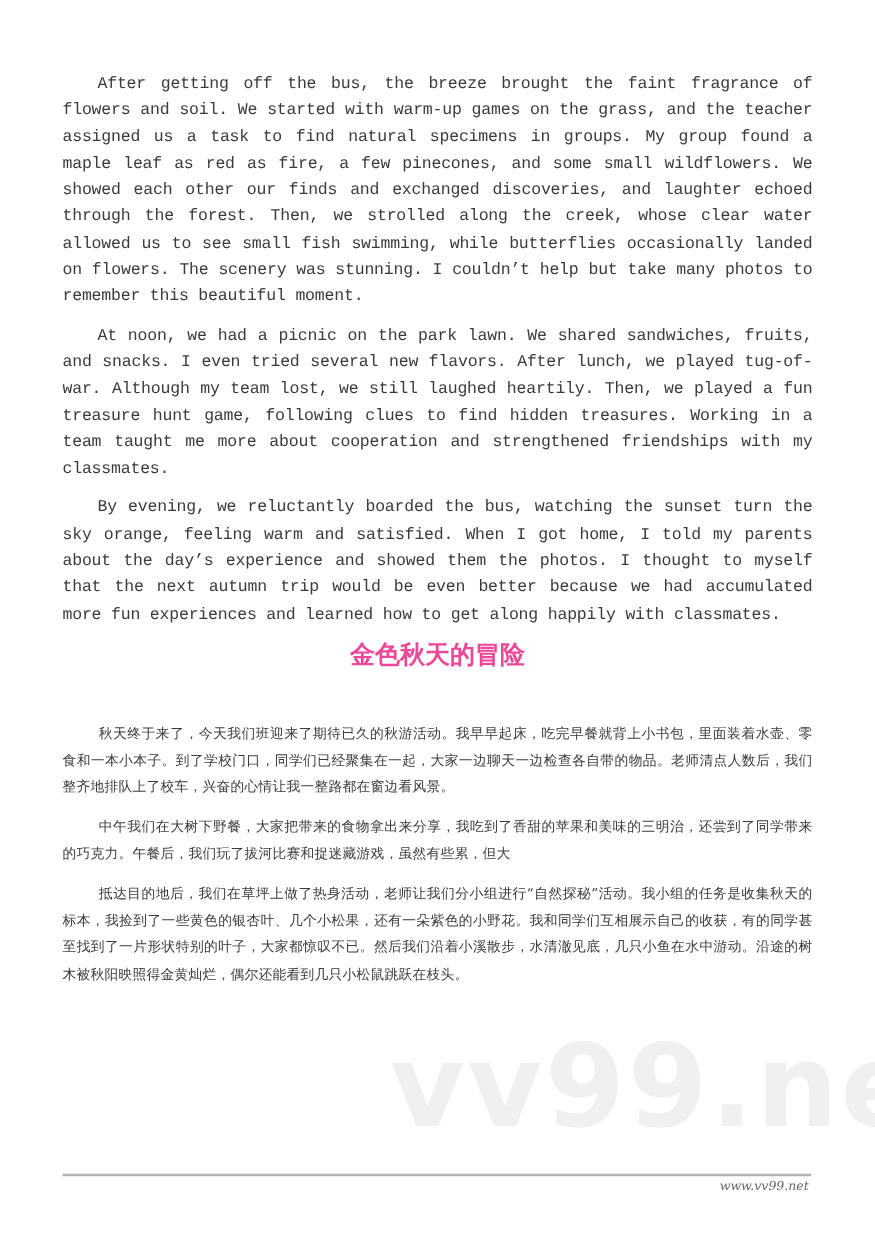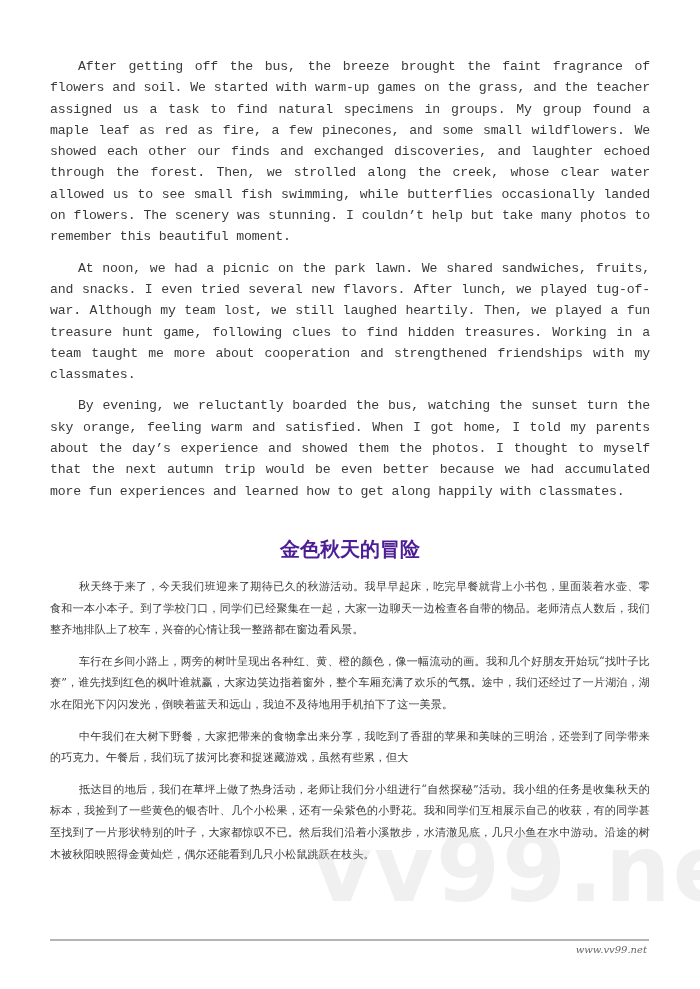--- a/index.html
+++ b/index.html
@@ -34,28 +34,28 @@
       line-height: 21.3px;
       text-indent: 28px;
       text-align: justify;
       text-align-last: left;
       color: #3a3a3a;
       letter-spacing: -0.15px;
     }
     .title {
       position: absolute;
       left: 0;
-      top: 534px;
+      top: 508px;
       width: 700px;
       text-align: center;
       font-family: "DejaVu Sans", "Liberation Sans", sans-serif;
       font-weight: bold;
       font-size: 20px;
       line-height: 30px;
-      color: #4c1d95;
+      color: #ec4899;
       margin: 0;
     }
     .zh-section {
       position: absolute;
       left: 50px;
       top: 576px;
       width: 600px;
     }
     .zh-para {
       margin: 0 0 10px 0;
@@ -109,21 +109,20 @@
   <div class="en-section">
     <p class="en-para">After getting off the bus, the breeze brought the faint fragrance of flowers and soil. We started with warm-up games on the grass, and the teacher assigned us a task to find natural specimens in groups. My group found a maple leaf as red as fire, a few pinecones, and some small wildflowers. We showed each other our finds and exchanged discoveries, and laughter echoed through the forest. Then, we strolled along the creek, whose clear water allowed us to see small fish swimming, while butterflies occasionally landed on flowers. The scenery was stunning. I couldn’t help but take many photos to remember this beautiful moment.</p>
     <p class="en-para">At noon, we had a picnic on the park lawn. We shared sandwiches, fruits, and snacks. I even tried several new flavors. After lunch, we played tug-of-war. Although my team lost, we still laughed heartily. Then, we played a fun treasure hunt game, following clues to find hidden treasures. Working in a team taught me more about cooperation and strengthened friendships with my classmates.</p>
     <p class="en-para">By evening, we reluctantly boarded the bus, watching the sunset turn the sky orange, feeling warm and satisfied. When I got home, I told my parents about the day’s experience and showed them the photos. I thought to myself that the next autumn trip would be even better because we had accumulated more fun experiences and learned how to get along happily with classmates.</p>
   </div>
 
   <h1 class="title">金色秋天的冒险</h1>
 
   <div class="zh-section">
     <p class="zh-para">秋天终于来了，今天我们班迎来了期待已久的秋游活动。我早早起床，吃完早餐就背上小书包，里面装着水壶、零食和一本小本子。到了学校门口，同学们已经聚集在一起，大家一边聊天一边检查各自带的物品。老师清点人数后，我们整齐地排队上了校车，兴奋的心情让我一整路都在窗边看风景。</p>
-    <p class="zh-para">车行在乡间小路上，两旁的树叶呈现出各种红、黄、橙的颜色，像一幅流动的画。我和几个好朋友开始玩“找叶子比赛”，谁先找到红色的枫叶谁就赢，大家边笑边指着窗外，整个车厢充满了欢乐的气氛。途中，我们还经过了一片湖泊，湖水在阳光下闪闪发光，倒映着蓝天和远山，我迫不及待地用手机拍下了这一美景。</p>
     <p class="zh-para">中午我们在大树下野餐，大家把带来的食物拿出来分享，我吃到了香甜的苹果和美味的三明治，还尝到了同学带来的巧克力。午餐后，我们玩了拔河比赛和捉迷藏游戏，虽然有些累，但大</p>
     <p class="zh-para">抵达目的地后，我们在草坪上做了热身活动，老师让我们分小组进行“自然探秘”活动。我小组的任务是收集秋天的标本，我捡到了一些黄色的银杏叶、几个小松果，还有一朵紫色的小野花。我和同学们互相展示自己的收获，有的同学甚至找到了一片形状特别的叶子，大家都惊叹不已。然后我们沿着小溪散步，水清澈见底，几只小鱼在水中游动。沿途的树木被秋阳映照得金黄灿烂，偶尔还能看到几只小松鼠跳跃在枝头。</p>
   </div>
 
   <div class="watermark">vv99.net</div>
 
   <div class="footer-rule"></div>
   <div class="footer-url">www.vv99.net</div>
 
 </div>

